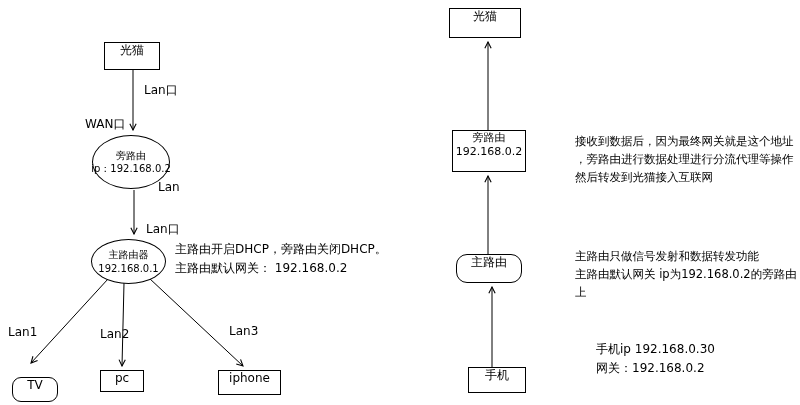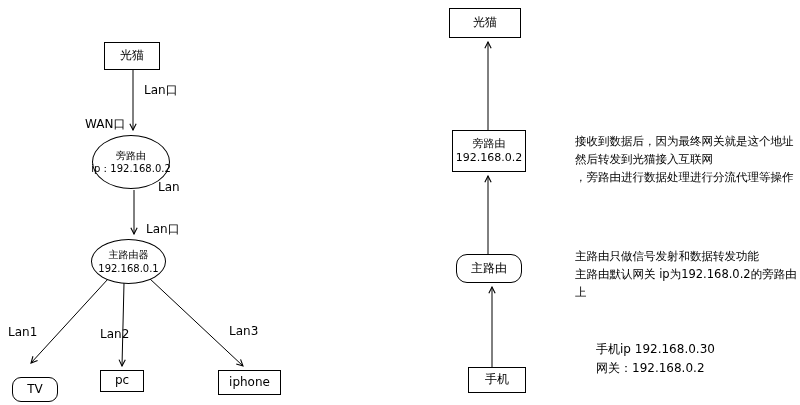--- a/index.html
+++ b/index.html
@@ -2,21 +2,21 @@
 <html><head>
 <meta charset="utf-8">
 <style>
   * { margin:0; padding:0; box-sizing:border-box; }
   html,body { background:#ffffff; }
   body { font-family:"DejaVu Sans","Liberation Sans",sans-serif; color:#000; }
   .canvas { position:relative; width:800px; height:405px; background:#ffffff; overflow:hidden; }
   .svg-layer { position:absolute; left:0; top:0; width:800px; height:405px; pointer-events:none; }
   .box {
     position:absolute; border:1px solid #000; background:#fff;
-    display:flex; flex-direction:column; align-items:center; justify-content:center;
+    display:flex; flex-direction:column; align-items:center; 
     font-size:12px; text-align:center; line-height:1.3; white-space:nowrap;
   }
   .ellipse {
     position:absolute; border:1px solid #000; border-radius:50%; background:#fff;
     display:flex; flex-direction:column; align-items:center; justify-content:center;
     font-size:10px; text-align:center; line-height:1.35; white-space:nowrap;
   }
   .lbl { position:absolute; font-size:12px; white-space:nowrap; }
   .note { position:absolute; font-size:12px; line-height:1.55; }
   .note.center { text-align:left; }
@@ -58,20 +58,24 @@
   </div>
 
   <div class="lbl" style="left:158px;top:180px;">Lan</div>
   <div class="lbl" style="left:146px;top:221px;">Lan口</div>
 
   <div class="ellipse" style="left:91px;top:239px;width:75px;height:45px;">
     <div>主路由器</div>
     <div>192.168.0.1</div>
   </div>
 
+  <div class="note center" style="left:175px;top:240px;width:238px;">
+    <div>主路由开启DHCP，旁路由关闭DHCP。</div>
+    <div>主路由默认网关： 192.168.0.2</div>
+  </div>
 
   <div class="lbl" style="left:8px;top:325px;">Lan1</div>
   <div class="lbl" style="left:100px;top:327px;">Lan2</div>
   <div class="lbl" style="left:229px;top:324px;">Lan3</div>
 
   <div class="box" style="left:12px;top:377px;width:46px;height:25px;border-radius:9px;">
     <span>TV</span>
   </div>
   <div class="box" style="left:100px;top:370px;width:44px;height:22px;">
     <span>pc</span>
@@ -84,22 +88,22 @@
     <span>光猫</span>
   </div>
 
   <div class="box" style="left:452px;top:130px;width:74px;height:42px;font-size:11px;">
     <div>旁路由</div>
     <div>192.168.0.2</div>
   </div>
 
   <div class="note note-sm center" style="left:575px;top:133px;width:225px;">
     <div>接收到数据后，因为最终网关就是这个地址</div>
+    <div>，旁路由进行数据处理进行分流代理等操作</div>
     <div>然后转发到光猫接入互联网</div>
-    <div>，旁路由进行数据处理进行分流代理等操作</div>
   </div>
 
   <div class="box" style="left:456px;top:254px;width:66px;height:29px;border-radius:11px;">
     <span>主路由</span>
   </div>
 
   <div class="note note-sm center" style="left:575px;top:248px;width:225px;">
     <div>主路由只做信号发射和数据转发功能</div>
     <div>主路由默认网关 ip为192.168.0.2的旁路由上</div>
   </div>

